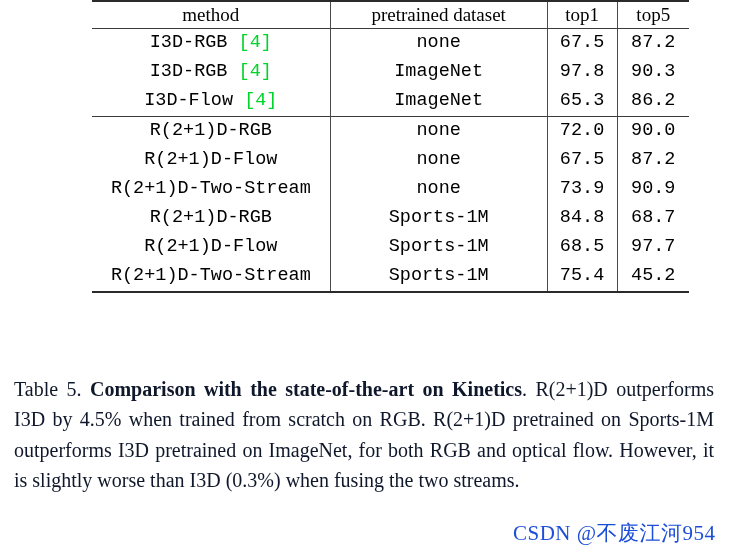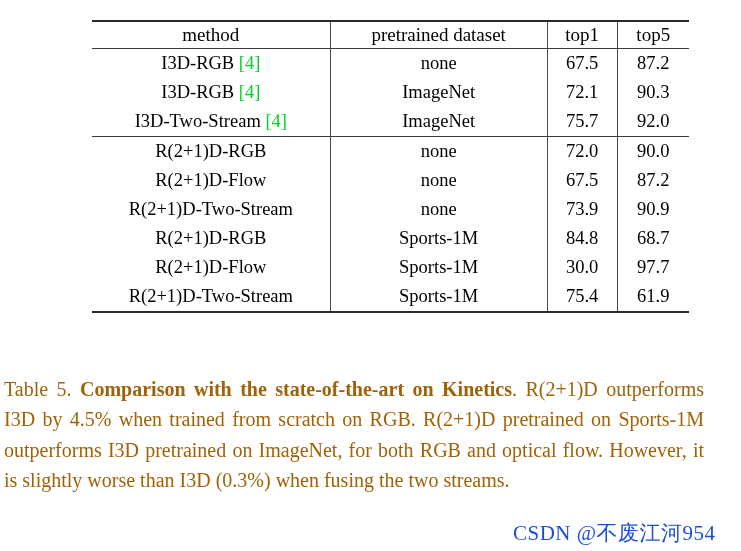--- a/index.html
+++ b/index.html
@@ -15,21 +15,21 @@
     overflow: hidden;
     font-family: "Liberation Serif", "DejaVu Serif", serif;
     color: #000000;
     -webkit-font-smoothing: antialiased;
   }
 
   
   #table-figure {
     position: absolute;
     left: 92px;
-    top: 20px;
+    top: 0;
     width: 597px;
   }
 
   table.results {
     border-collapse: collapse;
     width: 100%;
     font-size: 18.5px;
     line-height: 1.12;
   }
 
@@ -63,33 +63,33 @@
     padding-bottom: 6px;
   }
 
   td.num { font-variant-numeric: tabular-nums; }
   td.bold, th.bold { font-weight: bold; }
 
   .cite {
     color: #00d42a;
   }
 
-  tbody td { height: 24px; }
+  tbody td { height: 24px; font-family: Liberation Mono, monospace; }
 
   
   #caption {
     position: absolute;
-    left: 4px;
+    left: 14px;
     top: 374px;
     width: 700px;
     font-size: 20px;
     line-height: 1.52;
     text-align: justify;
     text-justify: inter-word;
-    color: #a16207;
+    color: #0f172a;
   }
   #caption .cap-label { font-weight: normal; }
   #caption .cap-title { font-weight: bold; }
 
   
   #watermark {
     position: absolute;
     left: 513px;
     top: 519px;
     font-family: Liberation Serif, serif;
@@ -123,28 +123,28 @@
     <tbody id="table-body">
         <tr class="rule-head">
           <td><span>I3D-RGB</span> <span class="cite">[4]</span></td>
           <td class="vsep-left">none</td>
           <td class="vsep-left num">67.5</td>
           <td class="vsep-left num">87.2</td>
         </tr>
         <tr>
           <td><span>I3D-RGB</span> <span class="cite">[4]</span></td>
           <td class="vsep-left">ImageNet</td>
-          <td class="vsep-left num">72.1</td>
+          <td class="vsep-left num">97.8</td>
           <td class="vsep-left num">90.3</td>
         </tr>
         <tr>
-          <td><span>I3D-Two-Stream</span> <span class="cite">[4]</span></td>
+          <td><span>I3D-Flow</span> <span class="cite">[4]</span></td>
           <td class="vsep-left">ImageNet</td>
-          <td class="vsep-left num bold">75.7</td>
-          <td class="vsep-left num bold">92.0</td>
+          <td class="vsep-left num">65.3</td>
+          <td class="vsep-left num">86.2</td>
         </tr>
         <tr class="rule-mid">
           <td><span>R(2+1)D-RGB</span></td>
           <td class="vsep-left">none</td>
           <td class="vsep-left num">72.0</td>
           <td class="vsep-left num">90.0</td>
         </tr>
         <tr>
           <td><span>R(2+1)D-Flow</span></td>
           <td class="vsep-left">none</td>
@@ -159,28 +159,28 @@
         </tr>
         <tr>
           <td><span>R(2+1)D-RGB</span></td>
           <td class="vsep-left">Sports-1M</td>
           <td class="vsep-left num">84.8</td>
           <td class="vsep-left num">68.7</td>
         </tr>
         <tr>
           <td><span>R(2+1)D-Flow</span></td>
           <td class="vsep-left">Sports-1M</td>
-          <td class="vsep-left num">30.0</td>
+          <td class="vsep-left num">68.5</td>
           <td class="vsep-left num">97.7</td>
         </tr>
         <tr class="rule-bottom">
           <td><span>R(2+1)D-Two-Stream</span></td>
           <td class="vsep-left">Sports-1M</td>
           <td class="vsep-left num bold">75.4</td>
-          <td class="vsep-left num bold">61.9</td>
+          <td class="vsep-left num bold">45.2</td>
         </tr>
       </tbody>
   </table>
 </div>
 
 <div id="caption">
   <span class="cap-label">Table 5. </span><span class="cap-title">Comparison with the state-of-the-art on Kinetics</span><span class="cap-body">. R(2+1)D outperforms I3D by 4.5% when trained from scratch on RGB. R(2+1)D pretrained on Sports-1M outperforms I3D pretrained on ImageNet, for both RGB and optical flow. However, it is slightly worse than I3D (0.3%) when fusing the two streams.</span>
 </div>
 
 <div id="watermark">CSDN @不废江河954</div>

